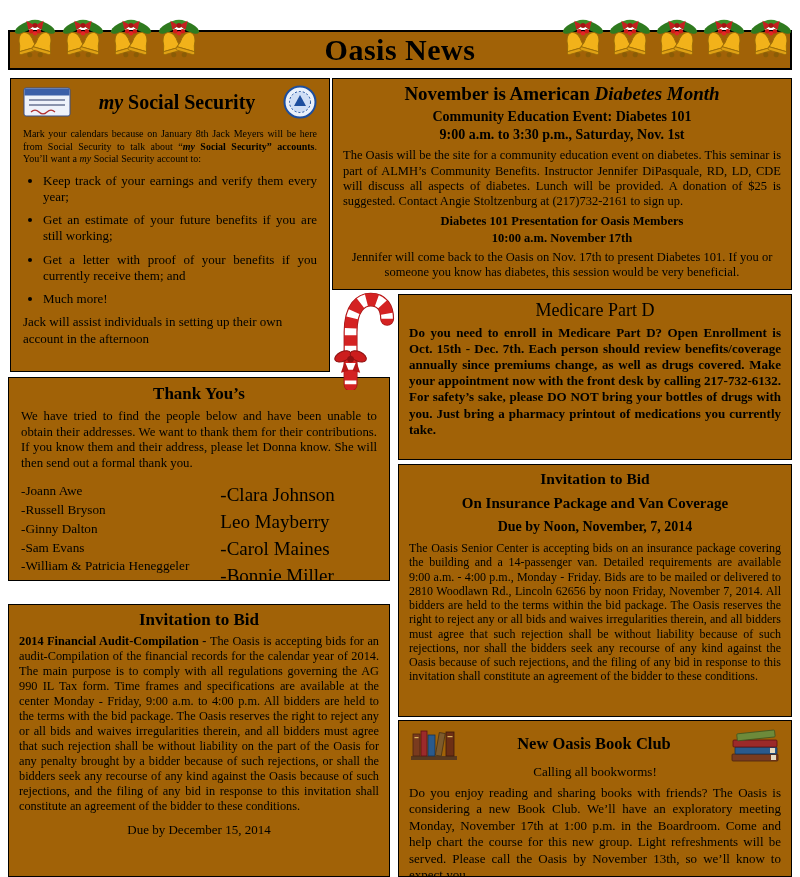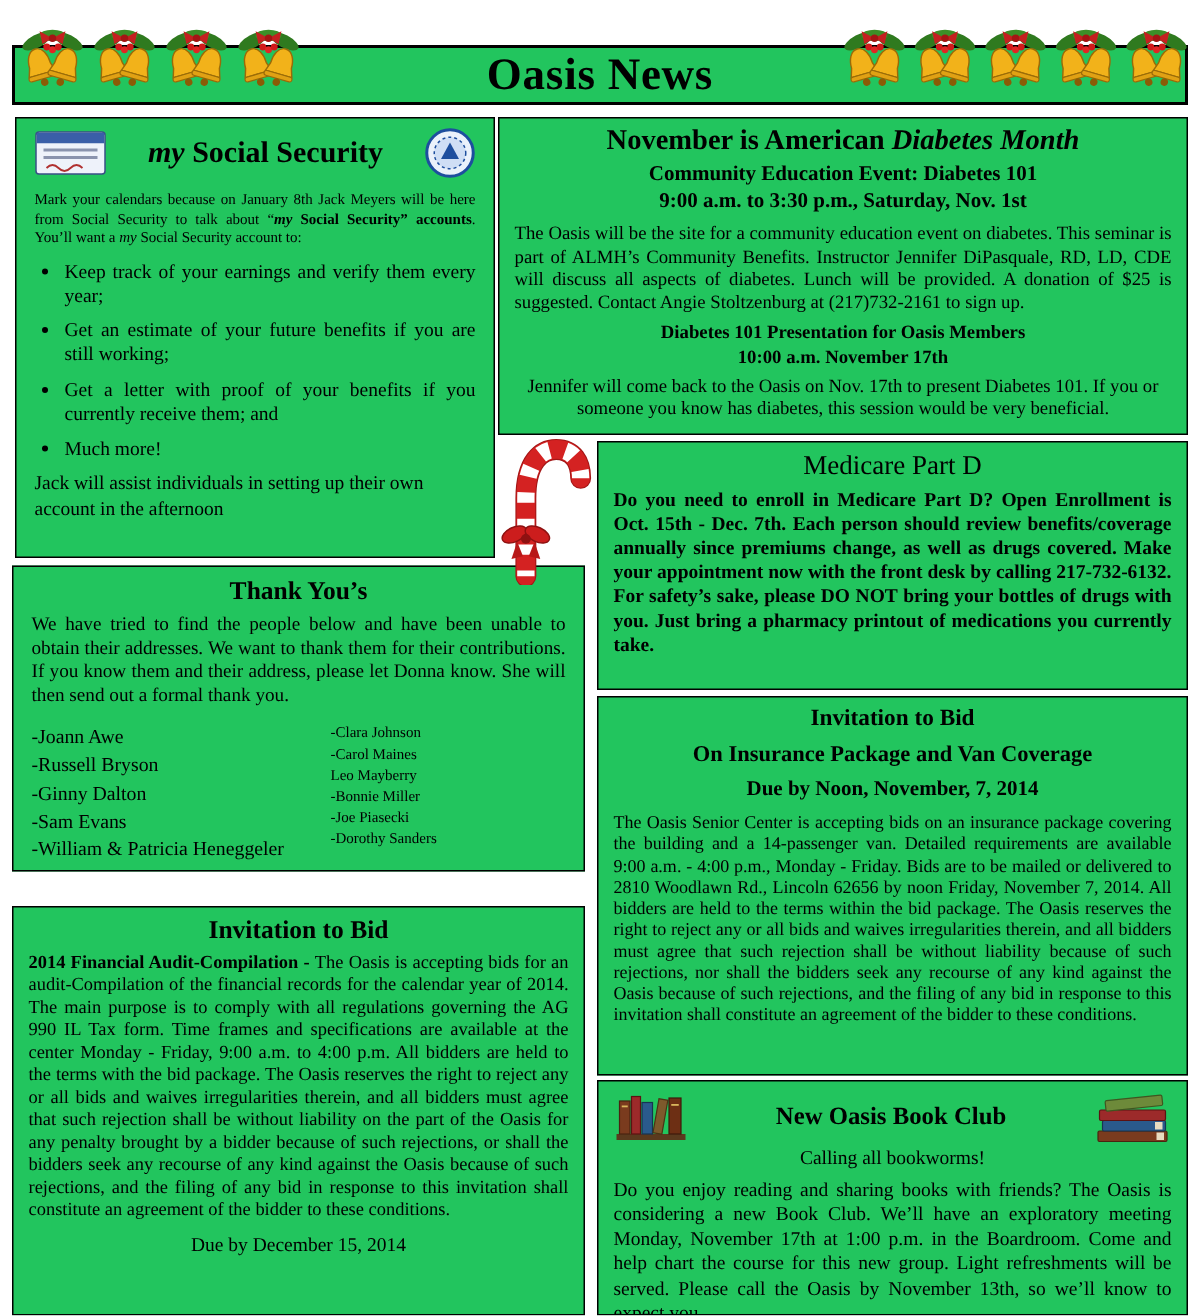--- a/index.html
+++ b/index.html
@@ -2,21 +2,21 @@
 <html><head>
 <meta charset="utf-8">
 <style>
   html,body { margin:0; padding:0; background:#ffffff; }
   .page {
     position:relative; width:800px; height:877px; background:#ffffff;
     color:#000; font-family:"Liberation Serif","DejaVu Serif",serif;
     overflow:hidden;
   }
   .box {
-    position:absolute; background:#22c55e; border:1px solid #000;
+    position:absolute; background:#a16207; border:1px solid #000;
     box-sizing:border-box; overflow:hidden;
   }
   .bold { font-weight:bold; }
   .italic { font-style:italic; }
   .bolditalic { font-weight:bold; font-style:italic; }
 
   
   #masthead { left:8px; top:30px; width:784px; height:40px; border-width:2px;
     display:flex; align-items:center; justify-content:center; z-index:1; }
   .masthead-title { font-size:30px; font-weight:bold; letter-spacing:.5px; }
@@ -32,21 +32,21 @@
   .ss-bullets { margin:7px 0 0; padding-left:20px; }
   .ss-bullets li { font-size:13px; line-height:1.25; margin-bottom:7px; text-align:justify; }
   .ss-footer { margin:4px 0 0; font-size:13px; line-height:1.25; }
 
   
   .ty-box { left:8px; top:377px; width:382px; height:204px; padding:4px 12px; }
   .ty-title { text-align:center; font-size:17px; font-weight:bold; margin:2px 0 5px; }
   .ty-intro { margin:0; font-size:12.8px; line-height:1.22; text-align:justify; }
   .ty-names { display:flex; margin-top:11px; }
   .ty-col-left { width:56%; font-size:13.2px; line-height:1.42; }
-  .ty-col-right { width:44%; font-size:10px; line-height:1.42; }
+  .ty-col-right { width:44%; font-size:19px; line-height:1.42; }
 
   
   .bid1-box { left:8px; top:604px; width:382px; height:273px; padding:2px 10px; }
   .bid1-title { text-align:center; font-size:17px; font-weight:bold; margin:3px 0 4px; }
   .bid1-body { margin:0; font-size:12.3px; line-height:1.22; text-align:justify; }
   .bid1-due { text-align:center; font-size:13px; margin:8px 0 0; }
 
   
   .diab-box { left:332px; top:78px; width:460px; height:212px; padding:3px 10px; }
   .diab-title { text-align:center; font-size:19px; font-weight:bold; margin:1px 0 3px; }
@@ -176,22 +176,22 @@
       <div class="ty-col-left">
         <div>-Joann Awe</div>
         <div>-Russell Bryson</div>
         <div>-Ginny Dalton</div>
         <div>-Sam Evans</div>
         <div>-William &amp; Patricia Heneggeler</div>
         <div>-Marianne Ingram</div>
       </div>
       <div class="ty-col-right">
         <div>-Clara Johnson</div>
+        <div>Leo Mayberry</div>
         <div>-Carol Maines</div>
-        <div>Leo Mayberry</div>
         <div>-Bonnie Miller</div>
         <div>-Joe Piasecki</div>
         <div>-Dorothy Sanders</div>
       </div>
     </div>
   </section>
 
   <section class="box bid1-box">
     <h2 class="bid1-title">Invitation to Bid</h2>
     <p class="bid1-body"><span class="bold">2014 Financial Audit-Compilation  - </span><span>The Oasis is accepting bids for an audit-Compilation of the financial records for the calendar year of 2014.  The main purpose is to comply with all regulations governing the AG 990 IL Tax form.  Time frames and specifications are available at the center Monday - Friday, 9:00 a.m. to 4:00 p.m.  All bidders are held to the terms with the bid package.  The Oasis reserves the right to reject any or all bids and waives irregularities therein, and all bidders must agree that such rejection shall be without liability on the part of the Oasis for any penalty brought by a bidder because of such rejections, or shall the bidders seek any recourse of any kind against the Oasis because of such rejections, and the filing of any bid in response to this invitation shall constitute an agreement of the bidder to these conditions.</span></p>

